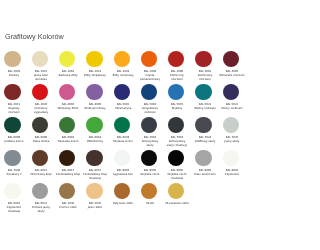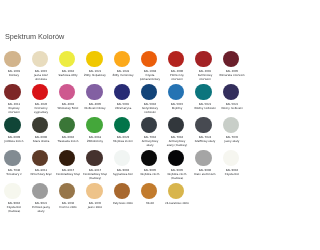--- a/index.html
+++ b/index.html
@@ -28,21 +28,21 @@
     font-size:2.65px;line-height:3.9px;color:#1b1e22;
     width:26px;white-space:nowrap;
     will-change:transform;transform:translateZ(0);
   }
   .tline{display:block;}
 </style>
 </head>
 <body>
 
 <div id="page">
-  <div id="title">Spektrum Kolorów</div>
+  <div id="title">Grafitowy Kolorów</div>
   <div id="grid">
       <div class="row">
         <div class="cell" style="left: 0.5px;">
           <span class="dot" style="background: rgb(210, 180, 140);"></span>
           <div class="lbl">
             <span class="tline">RAL 1001</span>
             <span class="tline">Beżowy</span>
           </div>
         </div>
         <div class="cell" style="left: 27.8px;">

